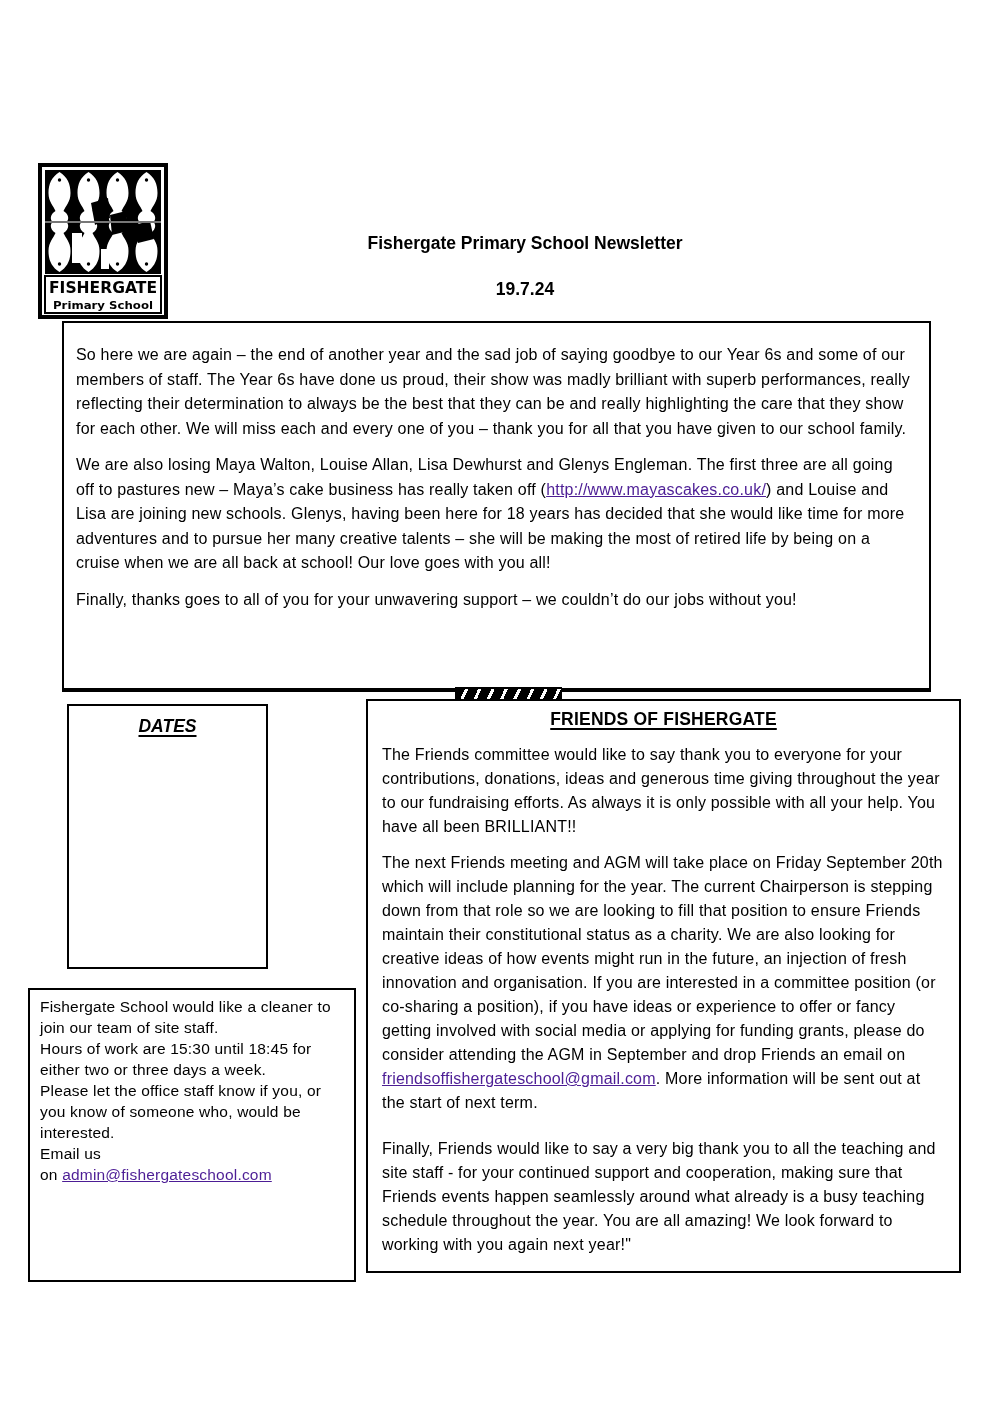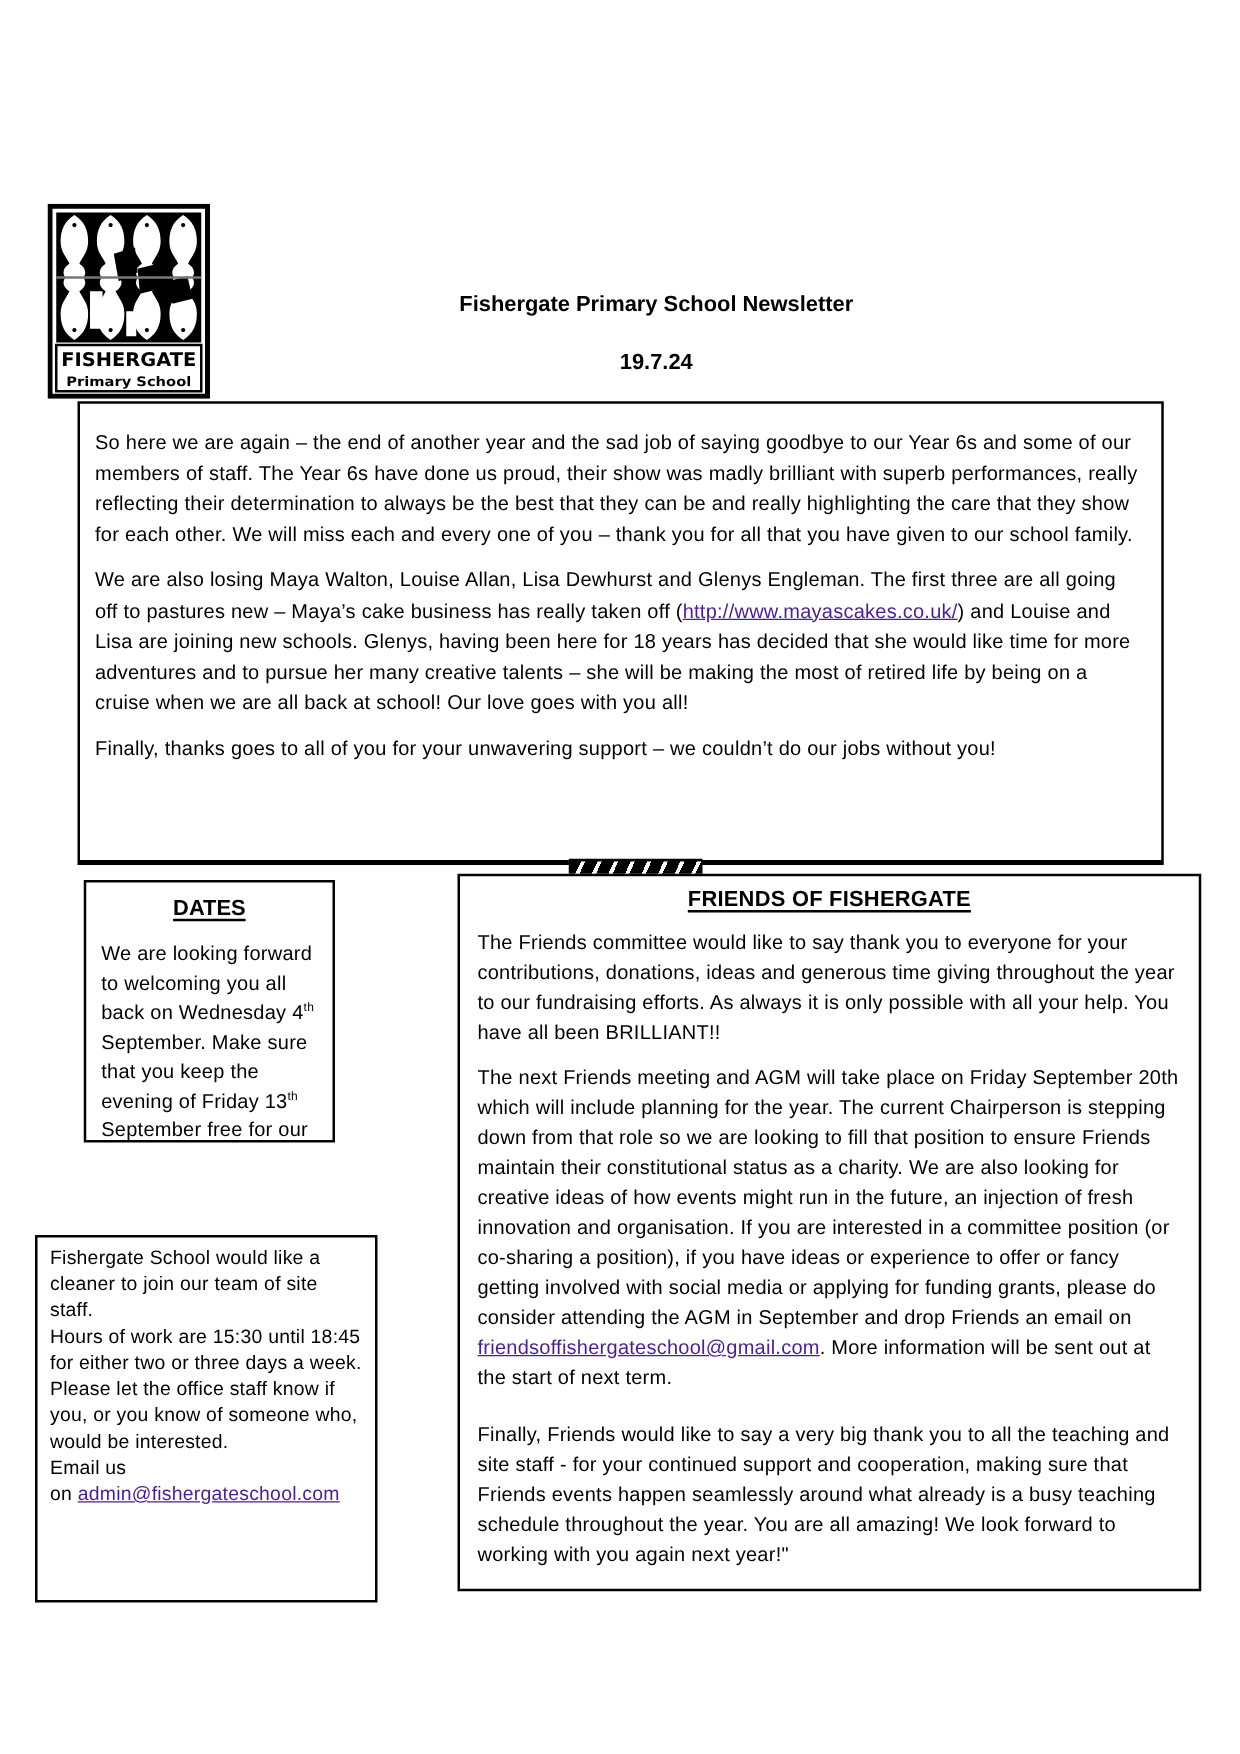--- a/index.html
+++ b/index.html
@@ -11,22 +11,22 @@
   .logo{position:absolute;left:38px;top:163px;width:130px;height:156px;}
   .logo svg{display:block;width:100%;height:100%;}
   
   .header{position:absolute;left:58px;top:233px;width:934px;text-align:center;
     font-weight:700;font-size:17.5px;line-height:21px;}
   .header .date{margin-top:25px;}
   
   .box{position:absolute;background:#fff;border:2px solid #000;box-sizing:border-box;overflow:hidden;}
   .box-farewell{left:62px;top:321px;width:869px;height:371px;border-bottom-width:4px;
     padding:8px 18px 0 12px;z-index:2;}
-  .box-dates{left:67px;top:704px;width:201px;height:210px;padding:8px 12px 0;z-index:4;}
-  .box-vacancy{left:28px;top:988px;width:274px;height:294px;padding:6px 10px 0;z-index:4;
+  .box-dates{left:67px;top:704px;width:201px;height:265px;padding:8px 12px 0;z-index:4;font-style:italic;}
+  .box-vacancy{left:28px;top:988px;width:328px;height:294px;padding:6px 10px 0;z-index:4;
     font-size:15.5px;line-height:21px;letter-spacing:0.2px;}
   .box-friends{left:318px;top:699px;width:595px;height:574px;padding:6px 14px 0;z-index:4;margin-left:48px;}
   .box-title{font-size:17.5px;line-height:24px;font-weight:700;text-align:center;
     text-decoration:underline;text-decoration-thickness:2px;text-underline-offset:3px;margin:0;}
   .body-text{font-size:16px;letter-spacing:0.2px;}
   .para{margin:12px 0 0;}
   .box-farewell .para{line-height:24.5px;}
   .box-friends .para{line-height:24px;}
   .box-friends .paras .para:last-child{margin-top:22px;}
   .box-dates .runs{display:block;font-size:16px;line-height:23.5px;letter-spacing:0.2px;margin-top:14px;}
@@ -86,21 +86,20 @@
         <p class="para"><span>So here we are again – the end of another year and the sad job of saying goodbye to our Year 6s and some of our members of staff. The Year 6s have done us proud, their show was madly brilliant with superb performances, really reflecting their determination to always be the best that they can be and really highlighting the care that they show for each other. We will miss each and every one of you – thank you for all that you have given to our school family.</span></p>
         <p class="para"><span>We are also losing Maya Walton, Louise Allan, Lisa Dewhurst and Glenys Engleman. The first three are all going off to pastures new – Maya’s cake business has really taken off (</span><a href="#" class="lnk">http://www.mayascakes.co.uk/</a><span>) and Louise and Lisa are joining new schools. Glenys, having been here for 18 years has decided that she would like time for more adventures and to pursue her many creative talents – she will be making the most of retired life by being on a cruise when we are all back at school! Our love goes with you all!</span></p>
         <p class="para"><span>Finally, thanks goes to all of you for your unwavering support – we couldn’t do our jobs without you!</span></p>
       </div>
   </div>
 
   <div class="peek"></div>
 
   <div class="box box-dates">
     <h2 class="box-title">DATES</h2>
-    <span class="runs"><span>We are looking forward to welcoming you all back on Wednesday 4</span><sup>th</sup><span> September. Make sure that you keep the evening of Friday 13</span><sup>th</sup><span> September free for our Global night.</span></span>
   </div>
 
   <div class="box box-vacancy">
     <div>
         <div class="tline"><span>Fishergate School would like a cleaner to join our team of site staff.</span></div>
         <div class="tline"><span>Hours of work are 15:30 until 18:45 for either two or three days a week.</span></div>
         <div class="tline"><span>Please let the office staff know if you, or you know of someone who, would be interested.</span></div>
         <div class="tline"><span>Email us</span></div>
         <div class="tline"><span>on </span><a href="#" class="lnk">admin@fishergateschool.com</a></div>
       </div>

